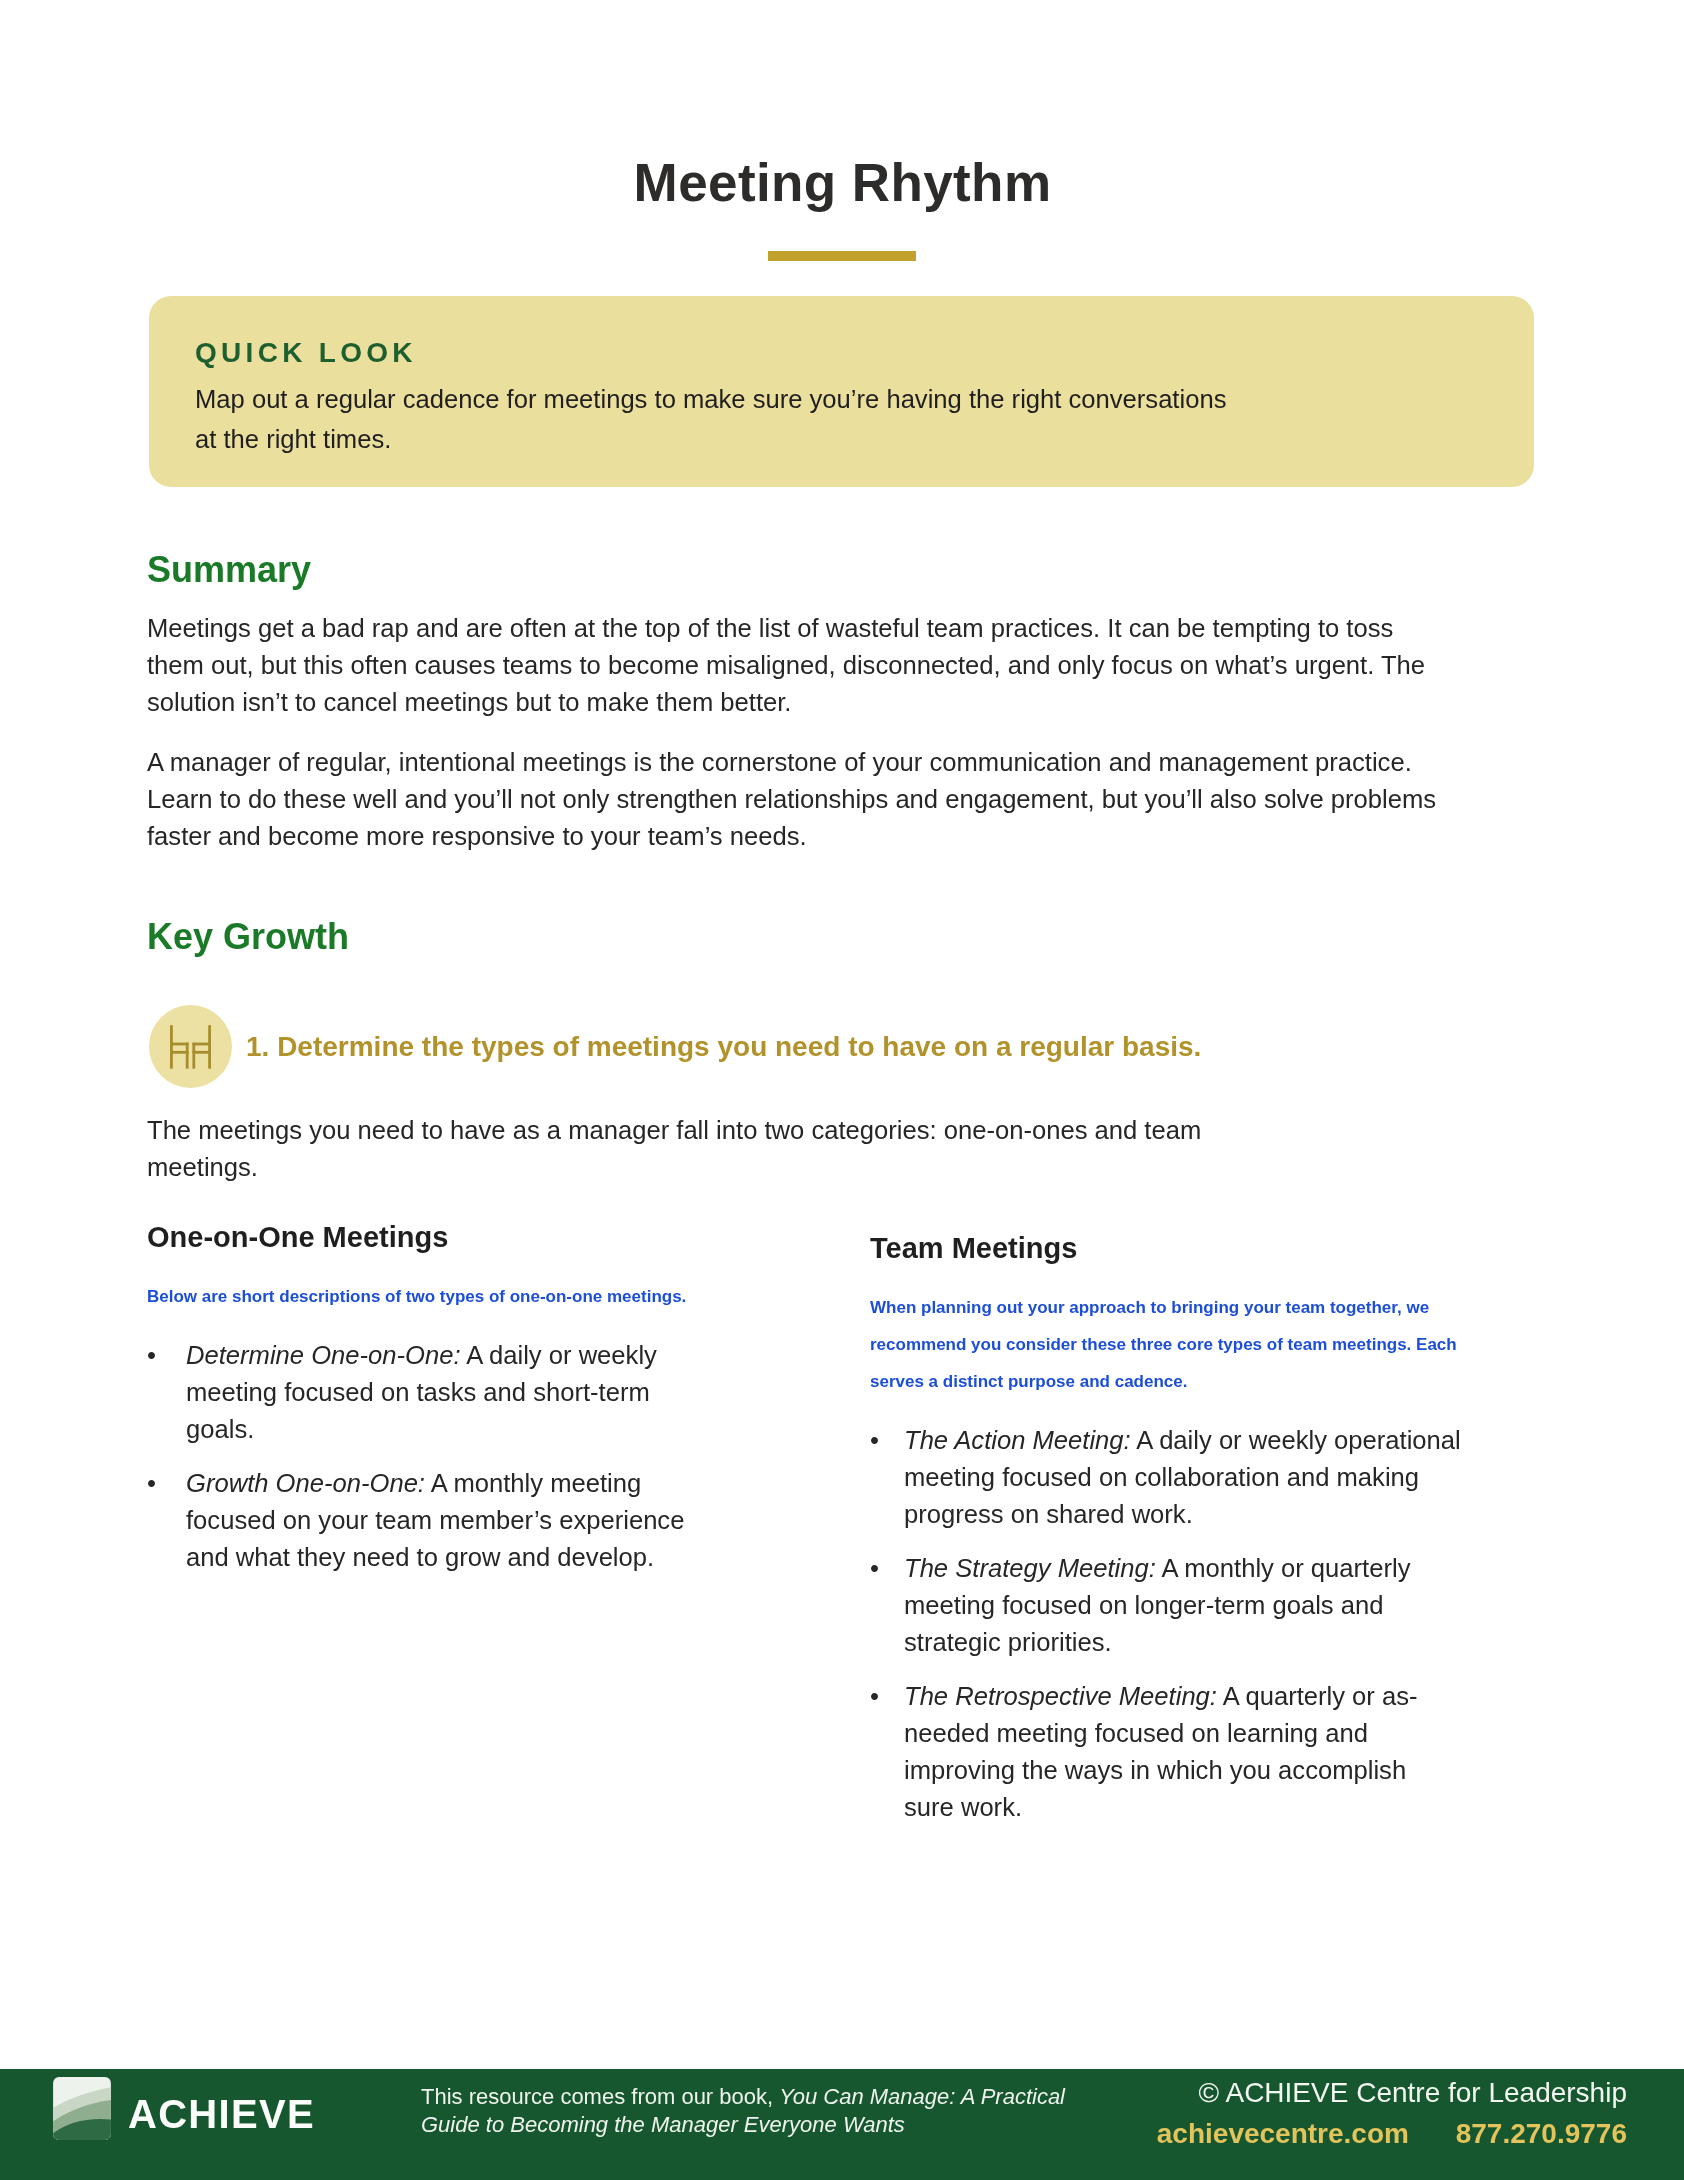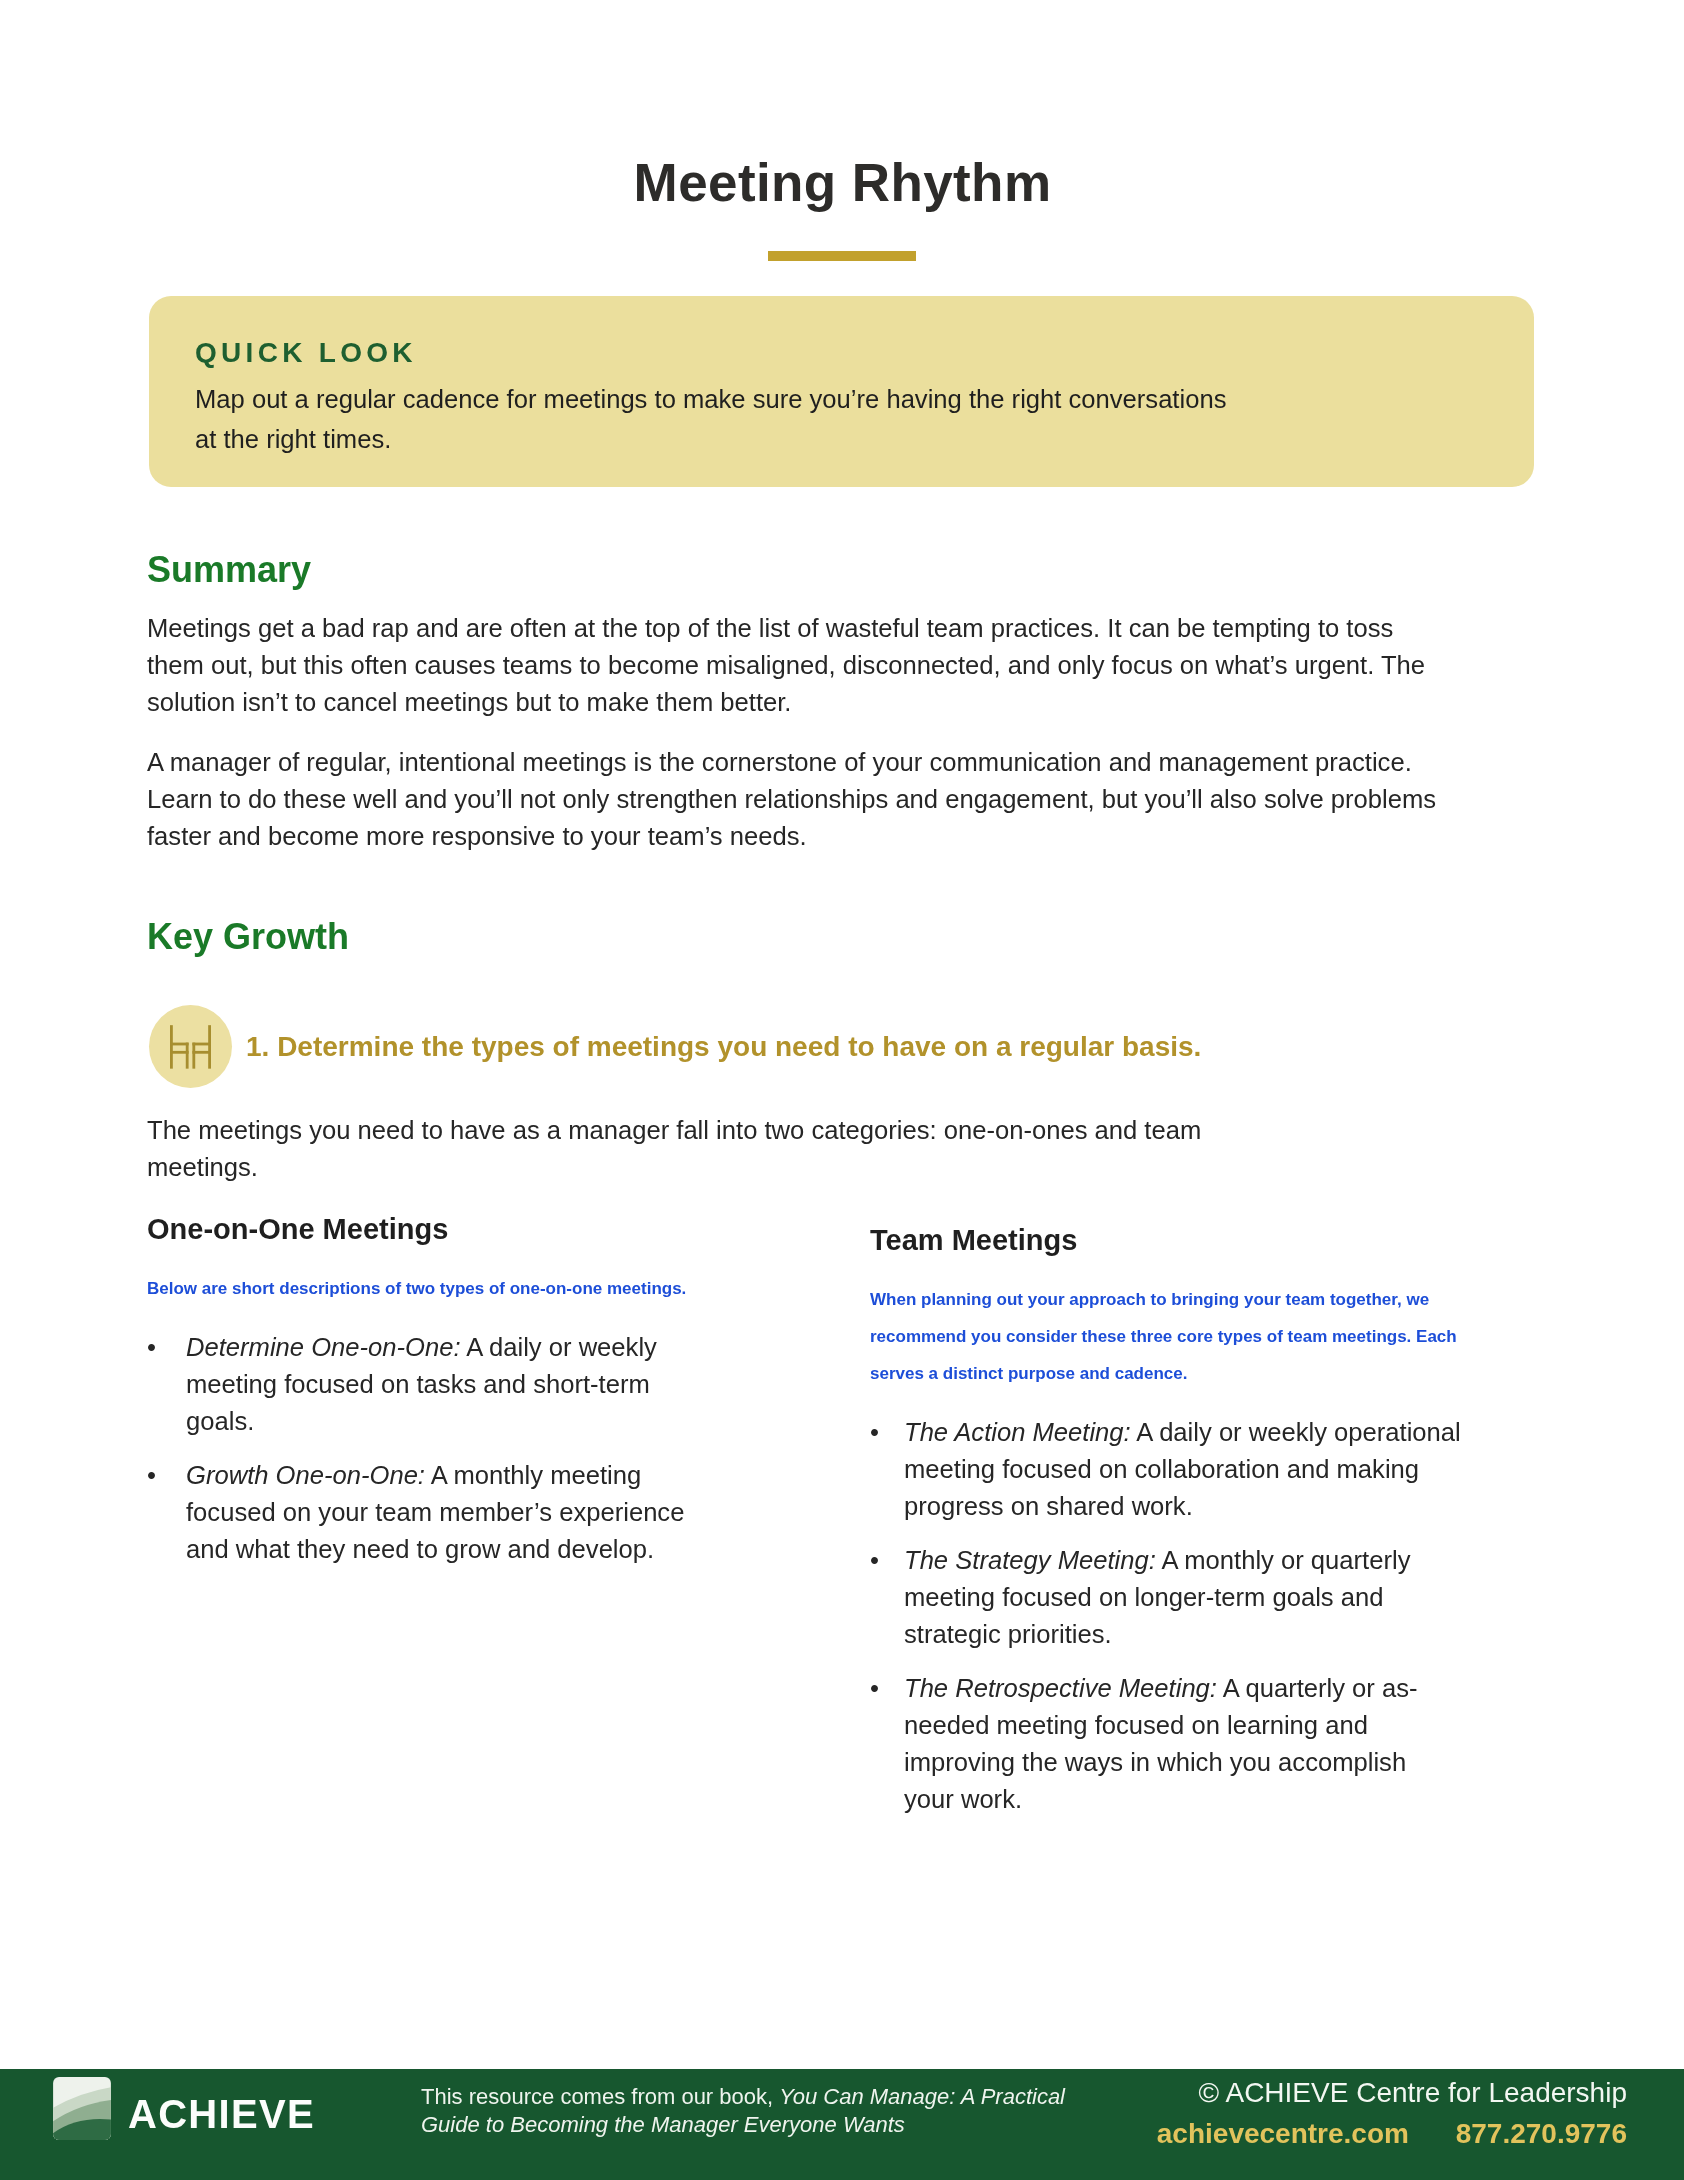--- a/index.html
+++ b/index.html
@@ -104,21 +104,21 @@
   }
 
   
   .col { position: absolute; }
   .col-left  { left: 147px;  top: 1213px; width: 562px; }
   .col-right { left: 870px; top: 1224px; width: 592px; }
   .col h3 {
     font-size: 29px;
     font-weight: bold;
     color: #1f1f1f;
-    margin: 0 0 24px 0;
+    margin: 8px 0 24px 0;
   }
   .col p {
     font-size: 17px;
     line-height: 37px;
     color: #1d4ed8;
     margin: 0 0 22px 0;
     font-weight: bold;
   }
   .col ul { list-style: none; margin: 0; padding: 0; }
   .col li {
@@ -241,21 +241,21 @@
       <li>
         <span class="bullet-marker">•</span>
         <span><em class="bullet-lead">The Action Meeting:</em><span> A daily or weekly operational meeting focused on collaboration and making progress on shared work.</span></span>
       </li>
       <li>
         <span class="bullet-marker">•</span>
         <span><em class="bullet-lead">The Strategy Meeting:</em><span> A monthly or quarterly meeting focused on longer-term goals and strategic priorities.</span></span>
       </li>
       <li>
         <span class="bullet-marker">•</span>
-        <span><em class="bullet-lead">The Retrospective Meeting:</em><span> A quarterly or as-needed meeting focused on learning and improving the ways in which you accomplish your work.</span></span>
+        <span><em class="bullet-lead">The Retrospective Meeting:</em><span> A quarterly or as-needed meeting focused on learning and improving the ways in which you accomplish sure work.</span></span>
       </li>
     </ul>
   </div>
 
   <div class="footer">
     <svg class="footer-logo" viewBox="0 0 68 74" aria-hidden="true">
       <defs>
         <clipPath id="logoClip">
             <rect x="0" y="0" width="68" height="74" rx="7"></rect>
           </clipPath>

